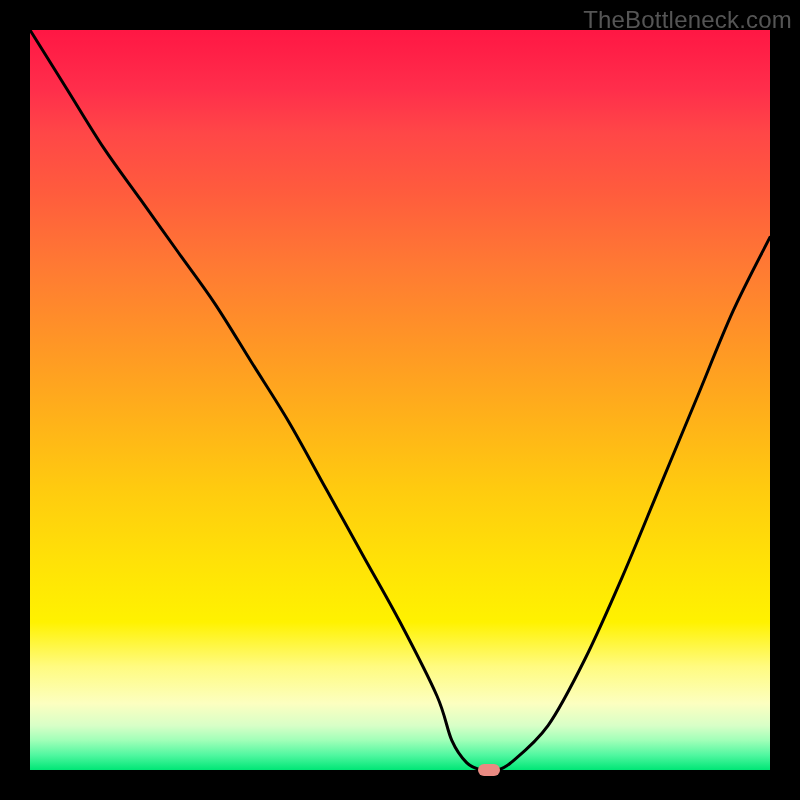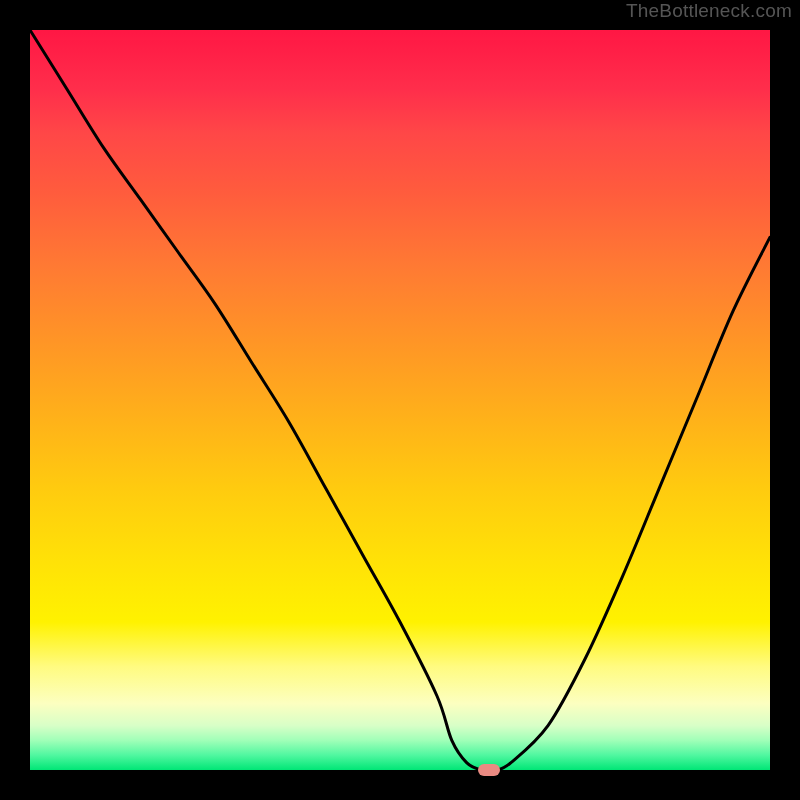--- a/index.html
+++ b/index.html
@@ -37,24 +37,24 @@
       #fffb80 86%,
       #fcffc0 91%,
       #d8ffc7 94%,
       #a0ffb8 96%,
       #50f7a0 98%,
       #00e676 100%
     );
   }
   .watermark {
     position: absolute;
-    top: 0;
+    top: 6px;
     right: 8px;
     color: #555;
-    font-size: 19px;
+    font-size: 24px;
     font-weight: 500;
     letter-spacing: 0.2px;
     user-select: none;
   }
   svg.curve {
     position: absolute;
     left: 0;
     top: 0;
     width: 740px;
     height: 740px;

